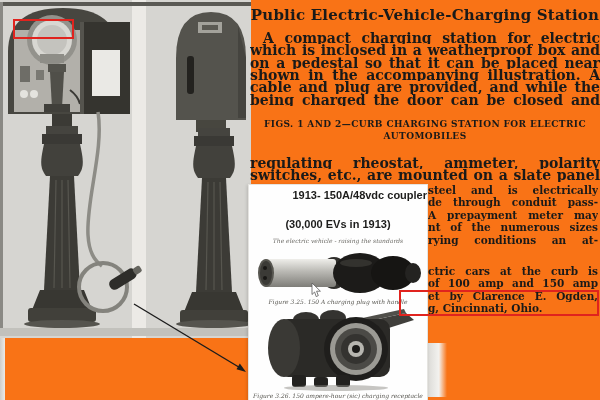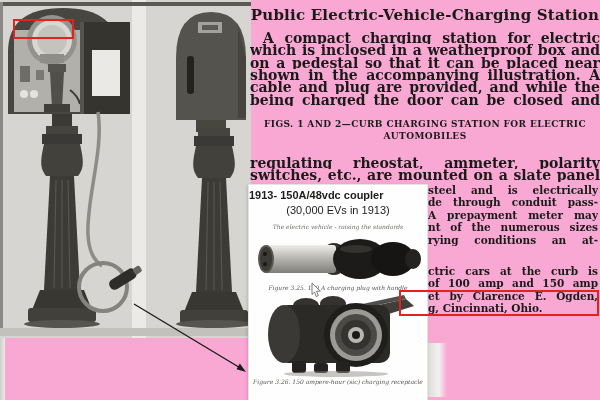--- a/index.html
+++ b/index.html
@@ -1,18 +1,18 @@
 <!DOCTYPE html>
 <html><head>
 <meta charset="utf-8">
 <style>
   html,body { margin:0; padding:0; background:#ffffff; }
   .stage {
     position:relative; width:600px; height:400px; overflow:hidden;
-    background:#f9a8d4; font-family:"DejaVu Serif", serif; color:#1a1a19;
+    background:#f97316; font-family:"DejaVu Serif", serif; color:#1a1a19;
   }
 
   
   .photo-panel { position:absolute; left:0; top:0; width:251px; height:338px; background:#d6d5d1; }
   .photo-panel svg { display:block; }
   .red-box-meter {
     position:absolute; left:13px; top:19px; width:57px; height:16px;
     border:2px solid #e0231e; z-index:12;
   }
   .left-edge-strip {
@@ -46,22 +46,22 @@
     position:absolute; left:399px; top:290px; width:196px; height:22px;
     border:2px solid #e0231e; z-index:30;
   }
 
   
   .inset {
     position:absolute; left:248px; top:184px; width:178px; height:216px;
     background:#fefefe; border:1px solid #e5e4e0; box-shadow:-1px 1px 3px rgba(0,0,0,.15);
     z-index:20; font-family:"Liberation Sans", sans-serif;
   }
-  .inset-heading { font-size:11px; font-weight:bold; text-align:left; margin-top:4px; color:#1c1c1b; }
-  .inset-sub { font-size:11px; font-weight:normal; text-align:center; margin-top:3px; color:#1c1c1b; }
+  .inset-heading { font-size:11px; font-weight:bold; text-align:right; margin-top:4px; color:#1c1c1b; }
+  .inset-sub { font-size:11px; font-weight:bold; text-align:center; margin-top:17px; color:#1c1c1b; }
   .inset-note { font-family:"DejaVu Serif", serif; font-size:6px; font-style:italic; text-align:center; color:#6c6b66; margin-top:7px; }
   .fig-cap { font-family:"DejaVu Serif", serif; font-size:6px; font-style:italic; text-align:center; color:#56554f; margin-top:1px; }
   .plug-svg { display:block; margin:3px auto 0 auto; }
   .recep-svg { display:block; margin:2px auto 0 auto; }
   .cursor-icon { position:absolute; left:62px; top:98px; z-index:5; }
   .inset-edge-shadow {
     position:absolute; left:420px; top:343px; width:27px; height:54px;
     background:linear-gradient(to right,#cbcac6,#f3f2ef 70%, rgba(255,255,255,0)); z-index:19;
   }
 </style>

